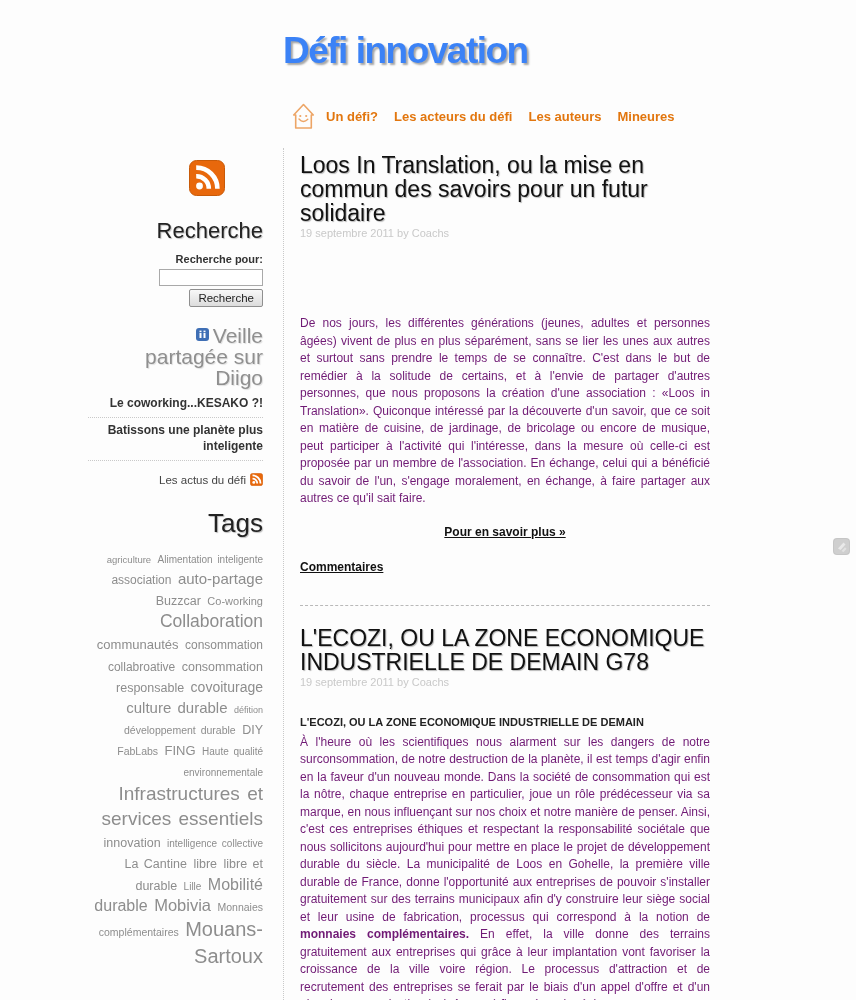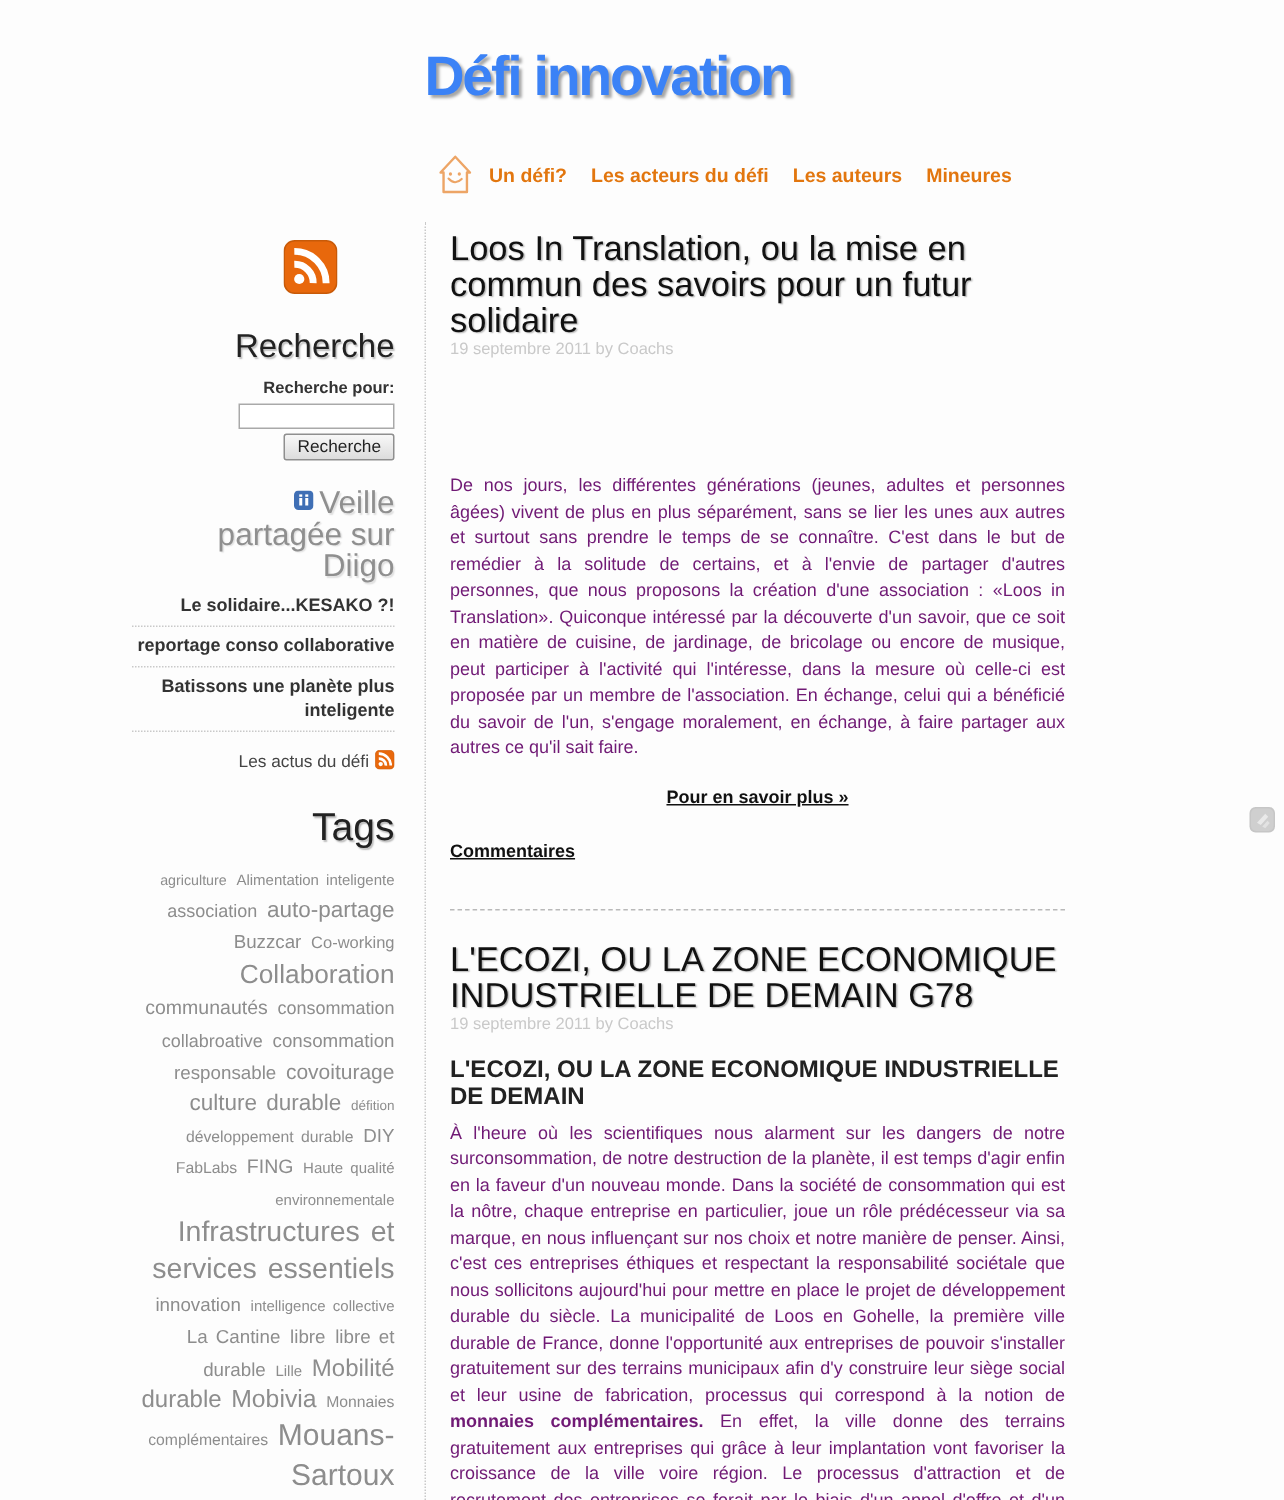--- a/index.html
+++ b/index.html
@@ -46,21 +46,21 @@
   .tag-cloud { margin-top:8px; line-height:1.32; color:#8d8d8d; word-spacing:2px; }
   .tag-cloud .tag { color:#8d8d8d; cursor:pointer; }
 
   
   .main { position:absolute; left:300px; top:153px; width:410px; }
   .post-title { font-size:23px; line-height:24px; font-weight:normal; color:#111;
                 text-shadow:1px 1px 1px rgba(0,0,0,0.28); cursor:pointer; }
   .post-meta { margin-top:2px; font-size:11px; color:#c9c9c9; }
   .post-body { font-size:12px; line-height:17.5px; color:#701a75; text-align:justify; }
   .p1-body { margin-top:76px; }
-  .p2-intro { margin-top:16px; font-size:16px; font-weight:bold; color:#222; }
+  .p2-intro { margin-top:28px; font-size:11px; font-weight:bold; color:#222; }
   .p2-body { margin-top:6px; }
   .more-row { margin-top:14px; text-align:center; }
   .more-link { font-size:12px; font-weight:bold; color:#111; text-decoration:underline; cursor:pointer; }
   .comments-link { display:inline-block; margin-top:20px; font-size:12px; font-weight:bold;
                    color:#111; text-decoration:underline; cursor:pointer; }
   .post-sep { margin-top:30px; border-top:1px dashed #b9b9b9; height:0; }
   .post2 .post-title, .post3 .post-title { margin-top:20px; }
 
   
   .feedly { position:absolute; left:832px; top:534px; line-height:0; cursor:pointer; }
@@ -111,22 +111,21 @@
             <rect x="3.5" y="5" width="2" height="5" fill="#fff"></rect>
             <rect x="7.5" y="5" width="2" height="5" fill="#fff"></rect>
             <rect x="3.5" y="2.6" width="2" height="1.6" fill="#fff"></rect>
             <rect x="7.5" y="2.6" width="2" height="1.6" fill="#fff"></rect>
           </svg></span><span>Veille</span><br>
       <span>partagée sur</span><br>
       <span>Diigo</span>
     </h2>
 
     <div class="side-links">
-      <a class="side-link">Le solidaire...KESAKO ?!</a>
-      <a class="side-link">reportage conso collaborative</a>
+      <a class="side-link">Le coworking...KESAKO ?!</a>
       <a class="side-link">Batissons une planète plus inteligente</a>
     </div>
 
     <a class="actus"><span>Les actus du défi</span><span class="rss-sm"><svg width="13" height="13" viewBox="0 0 36 36">
             <rect x="0.5" y="0.5" width="35" height="35" rx="8" fill="#e8680c" stroke="#c85a08"></rect>
             <circle cx="10.5" cy="26" r="4" fill="#fff"></circle>
             <path d="M7 15.8 a12.7 12.7 0 0 1 13 13" fill="none" stroke="#fff" stroke-width="5"></path>
             <path d="M7 6.8 a21.8 21.8 0 0 1 22 22" fill="none" stroke="#fff" stroke-width="5"></path>
           </svg></span></a>
 

